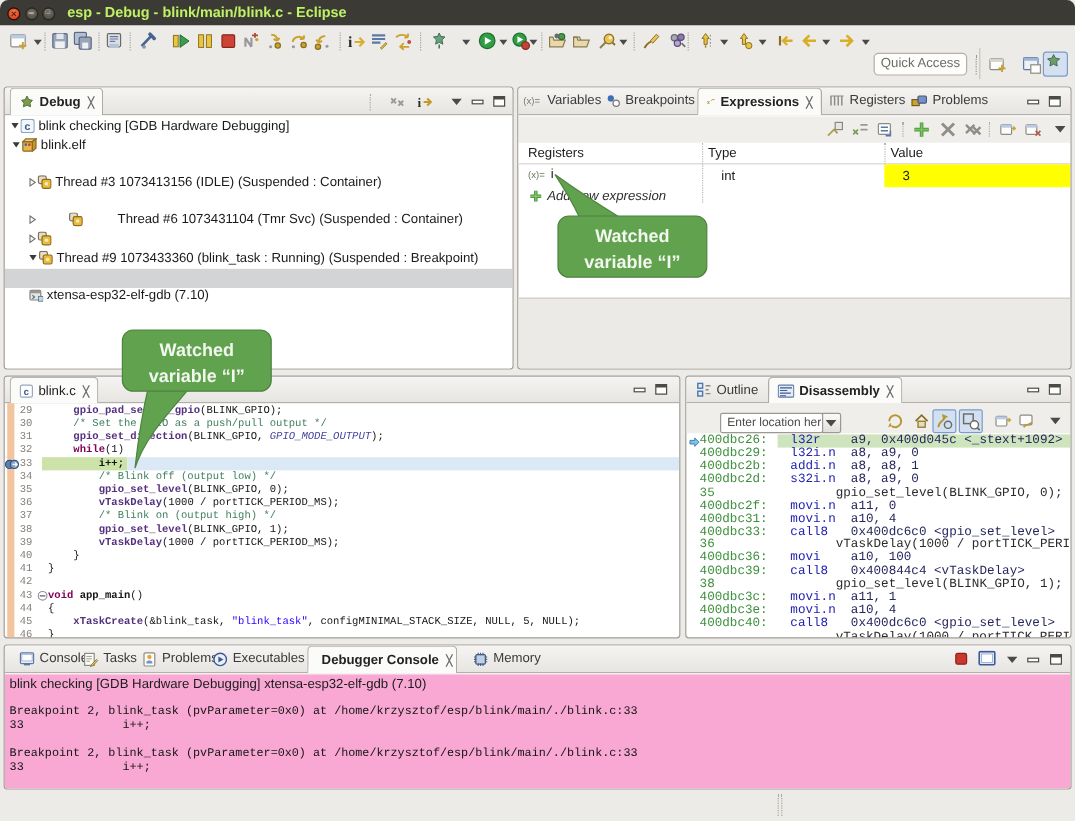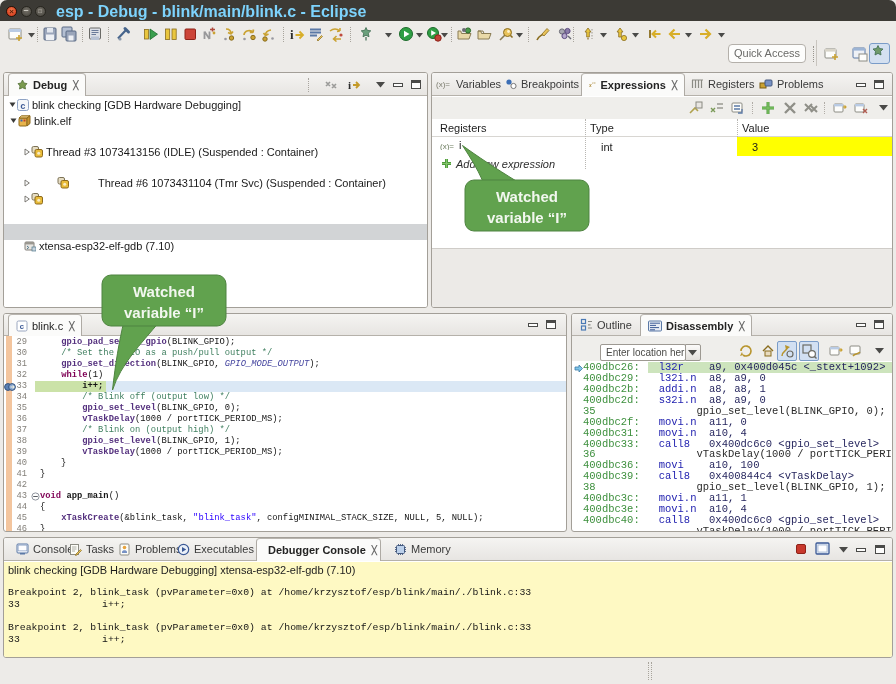--- a/index.html
+++ b/index.html
@@ -15,21 +15,21 @@
 .trow{position:absolute;display:flex;align-items:center;font-size:11px;color:#1a1a1a;white-space:nowrap}
 svg{display:block}
 </style>
 </head>
 <body>
 
 <div class="abs" id="titlebar" style="left:0;top:0;width:896px;height:21px;background:#3c3a35;border-radius:7px 7px 0 0">
   <div class="abs" style="left:6px;top:5.5px;width:11px;height:11px;border-radius:50%;background:radial-gradient(circle at 50% 38%,#f07d4e,#df4b28 60%,#c63d1e);border:1px solid #2a1006;color:#5e1b05;font-size:8px;font-weight:bold;text-align:center;line-height:9px">×</div>
   <div class="abs" style="left:20.5px;top:5.5px;width:11px;height:11px;border-radius:50%;background:radial-gradient(circle at 50% 38%,#77736a,#55524b 65%,#45423c);border:1px solid #28261f;color:#cfccc4;font-size:9px;font-weight:bold;text-align:center;line-height:7px">–</div>
   <div class="abs" style="left:34.5px;top:5.5px;width:11px;height:11px;border-radius:50%;background:radial-gradient(circle at 50% 38%,#77736a,#55524b 65%,#45423c);border:1px solid #28261f;color:#cfccc4;font-size:6px;text-align:center;line-height:9px">□</div>
-  <div class="abs" style="left:56px;top:3px;font-size:16px;font-weight:bold;color:#7dd3fc">esp - Debug - blink/main/blink.c - Eclipse</div>
+  <div class="abs" style="left:56px;top:3px;font-size:12px;font-weight:bold;color:#bef264">esp - Debug - blink/main/blink.c - Eclipse</div>
 </div>
 
 <div class="abs" id="toolbar" style="left:0;top:21px;width:896px;height:51px">
     <div class="abs" style="left:8px;top:5px">
       <svg width="16" height="16" viewBox="0 0 16 16">
         <rect x="1" y="3" width="12" height="10" rx="1" fill="#fdfdfb" stroke="#8c8c84"></rect>
         <rect x="1" y="3" width="12" height="3" fill="#b9cbe4"></rect>
         <path d="M11 9 V15 M8 12 H14" stroke="#caa232" stroke-width="1.6"></path>
       </svg>
     </div>
@@ -354,20 +354,33 @@
         <svg width="6" height="8" viewBox="0 0 6 8" style="flex:none">
           <path d="M1 1 L5.3 4 L1 7 Z" fill="#fdfdfd" stroke="#6f6d68" stroke-width="0.9"></path>
         </svg>
         <span style="width:1px"></span>
         <svg width="12" height="12" viewBox="0 0 12 12" style="flex:none">
           <rect x="1" y="0.5" width="6.5" height="6.5" rx="1.5" fill="#e6ddc4" stroke="#7c7256"></rect>
           <rect x="4" y="3.5" width="7.5" height="7.5" rx="1.5" fill="#e9bc3a" stroke="#8d6a1d"></rect>
           <circle cx="7.7" cy="7.2" r="1.5" fill="#f8ecc4"></circle>
         </svg>
         <span style="width:3px"></span>
+      </div>
+      <div class="trow" style="left:20px;top:109.9px;height:15.7px;gap:0">
+        <svg width="7" height="7" viewBox="0 0 7 7" style="flex:none">
+          <path d="M0.5 1.5 H6.5 L3.5 6 Z" fill="#3a3a38"></path>
+        </svg>
+        <span style="width:1px"></span>
+        <svg width="12" height="12" viewBox="0 0 12 12" style="flex:none">
+          <rect x="1" y="0.5" width="6.5" height="6.5" rx="1.5" fill="#e6ddc4" stroke="#7c7256"></rect>
+          <rect x="4" y="3.5" width="7.5" height="7.5" rx="1.5" fill="#e9bc3a" stroke="#8d6a1d"></rect>
+          <circle cx="7.7" cy="7.2" r="1.5" fill="#f8ecc4"></circle>
+        </svg>
+        <span style="width:3px"></span>
+        <span>Thread #9 1073433360 (blink_task : Running) (Suspended : Breakpoint)</span>
       </div>
       <div class="trow" style="left:19px;top:141.3px;height:15.7px;gap:0">
         <span style="width:1px"></span>
         <svg width="12" height="12" viewBox="0 0 12 12" style="flex:none">
           <rect x="1" y="2" width="9" height="8" rx="1" fill="#e7e5e1" stroke="#83807a"></rect>
           <rect x="1" y="2" width="9" height="2.4" fill="#9a9790"></rect>
           <path d="M3 6 L4.8 7.5 L3 9" stroke="#50788c" stroke-width="1" fill="none"></path>
           <rect x="8" y="7" width="4" height="4" fill="#c8d4de" stroke="#50788c" stroke-width="0.7"></rect>
         </svg>
         <span style="width:3px"></span>
@@ -682,21 +695,21 @@
         </svg>
       </div>
     <div class="abs" style="right:44px;top:9px">
         <svg width="9" height="6" viewBox="0 0 9 6">
           <path d="M0 0 H9 L4.5 5.5 Z" fill="#4a4a48"></path>
         </svg>
       </div>
     <div class="abs" style="right:26px;top:10px;width:10px;height:4px;border:1px solid #4a4a48;background:#fdfdfc"></div>
     <div class="abs" style="right:7px;top:7px;width:10px;height:9px;border:1px solid #4a4a48;border-top-width:3px;background:#fdfdfc"></div>
   </div>
-  <div id="consolebody" class="abs" style="left:0;top:24px;right:0;bottom:0;background:#fef9c3">
+  <div id="consolebody" class="abs" style="left:0;top:24px;right:0;bottom:0;background:#f9a8d4">
     <div class="abs" style="left:4px;top:2px;font-size:11px;color:#1c1c1c">blink checking [GDB Hardware Debugging] xtensa-esp32-elf-gdb (7.10)</div>
     <div class="abs mono" style="left:4px;top:25px;font-size:9.8px;line-height:11.8px;color:#141414"><div>Breakpoint 2, blink_task (pvParameter=0x0) at /home/krzysztof/esp/blink/main/./blink.c:33</div><div>33              i++;</div><div>&nbsp;</div><div>Breakpoint 2, blink_task (pvParameter=0x0) at /home/krzysztof/esp/blink/main/./blink.c:33</div><div>33              i++;</div></div>
   </div>
 </div>
 <div class="abs" style="left:824px;top:46px">
     <svg width="16" height="16" viewBox="0 0 16 16">
       <rect x="1" y="3" width="11" height="9" rx="1" fill="#fdfdfb" stroke="#8c8c84"></rect>
       <rect x="1" y="3" width="11" height="2.6" fill="#d8d4c8"></rect>
       <path d="M11 8 V14 M8 11 H14" stroke="#caa232" stroke-width="1.6"></path>
     </svg>

